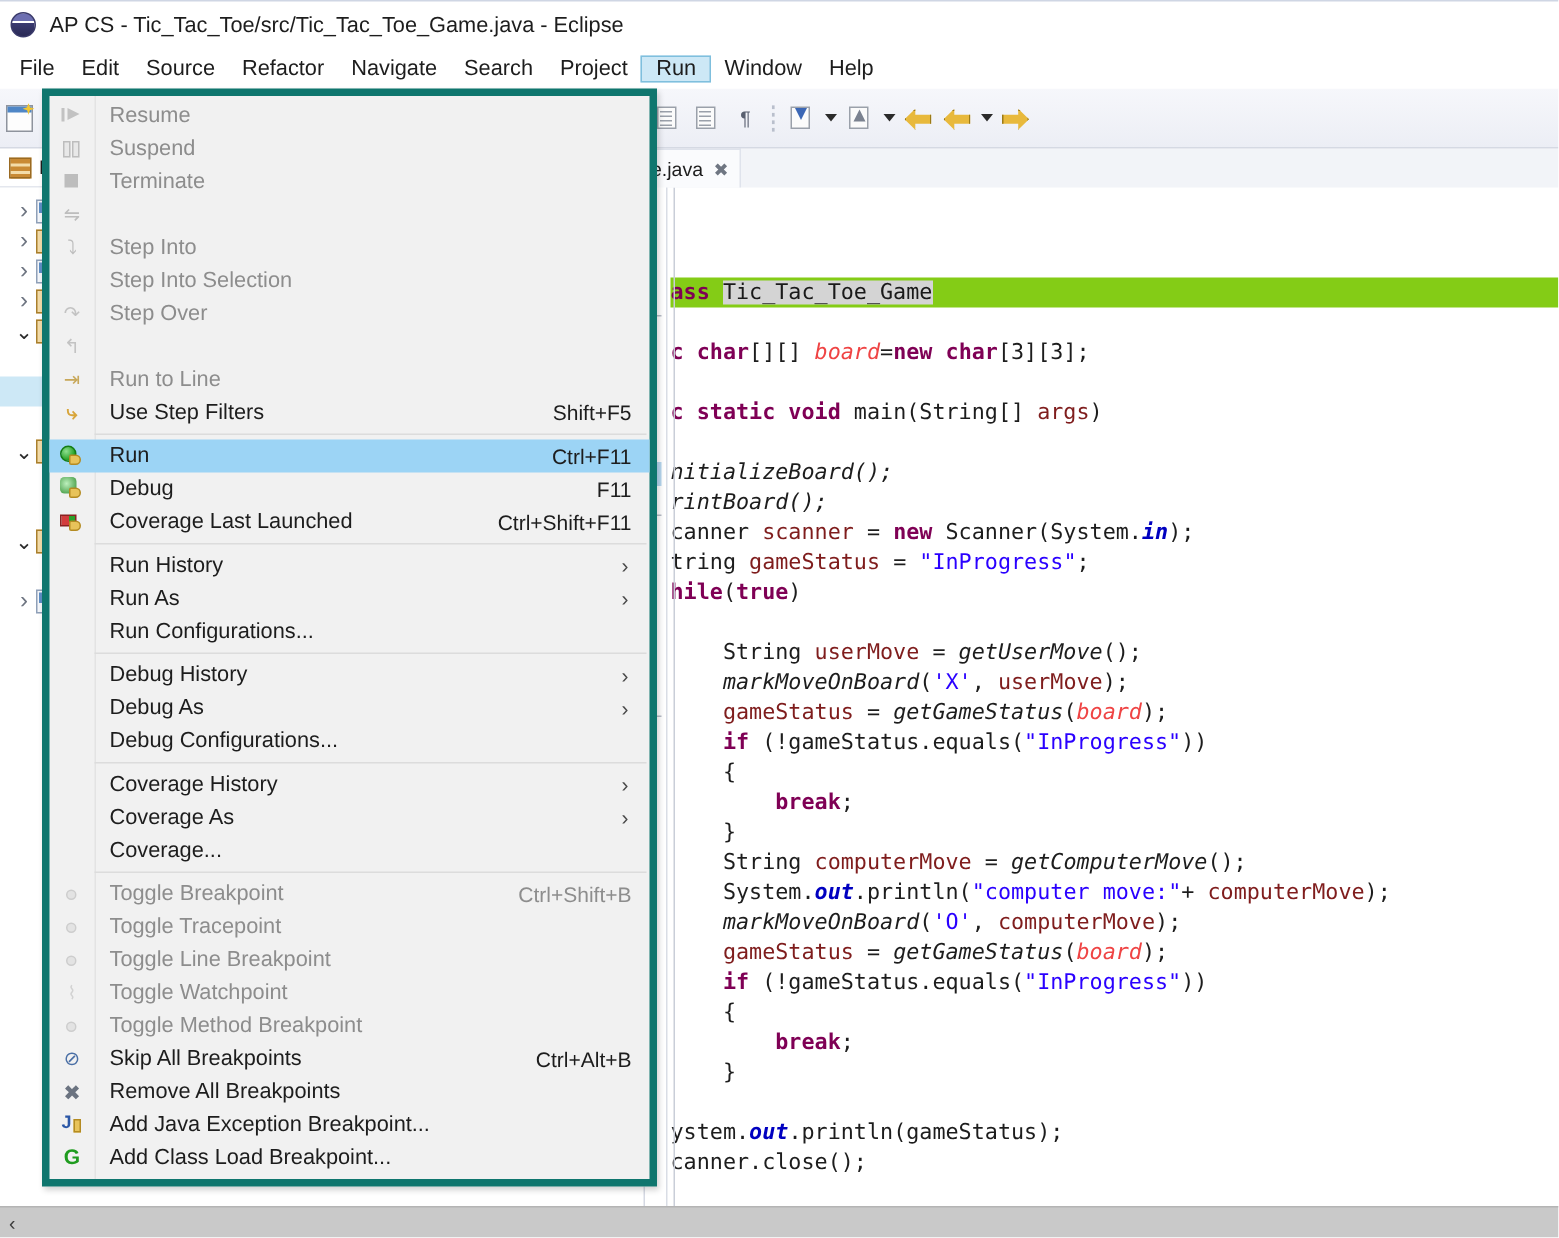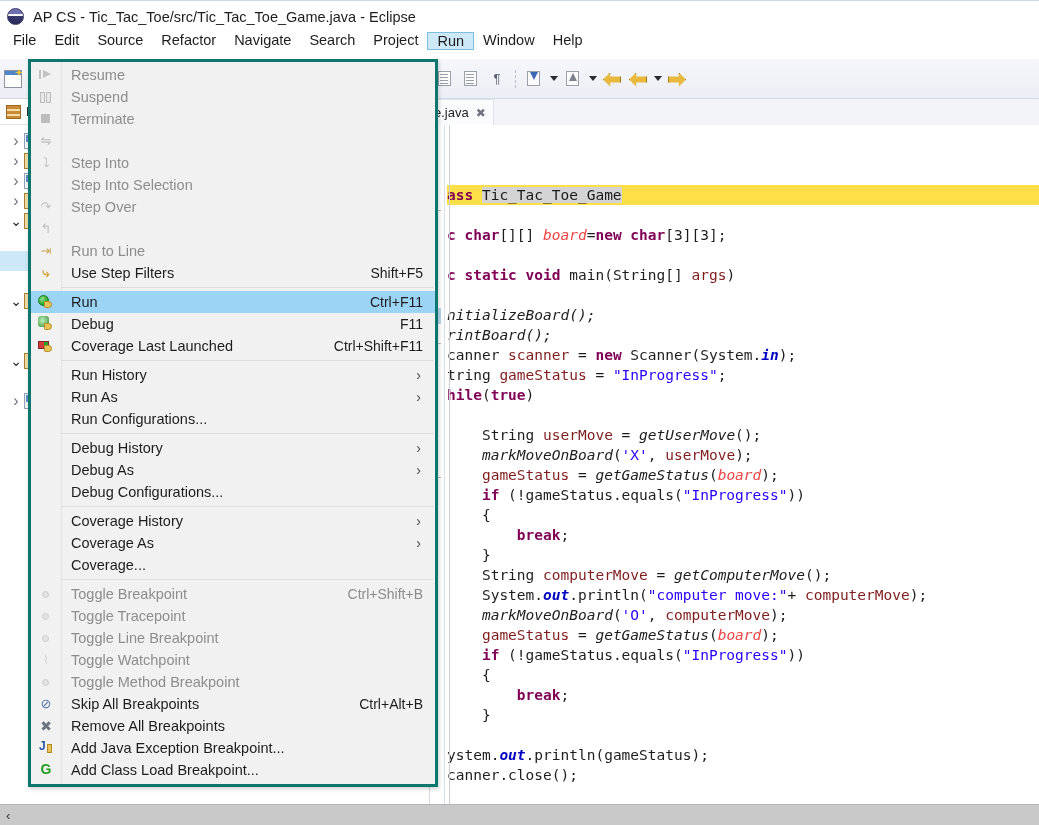--- a/index.html
+++ b/index.html
@@ -41,21 +41,21 @@
     font-size: 14.5px;
     color: #1d1d1d;
     white-space: nowrap;
   }
 
   
   #menubar {
     height: 27px;
     background: #ffffff;
     display: flex;
-    align-items: flex-start;
+    align-items: center;
     padding-left: 4px;
     box-sizing: border-box;
     position: relative;
     z-index: 40;
   }
   .menubar-item {
     display: flex;
     align-items: center;
     padding: 0 9px;
     font-size: 14.5px;
@@ -263,21 +263,21 @@
     white-space: pre;
     padding-left: 2px;
   }
   #code .vline {
     position: absolute;
     left: 4px; top: 0; bottom: 0;
     width: 1px;
     background: #c9ced8;
   }
   .code-line { height: 20px; }
-  .hl-line { background: #fde047; }
+  .hl-line { background: #84cc16; }
   .kw  { color: #7f0055; font-weight: bold; }
   .str { color: #2a00ff; }
   .fld { color: #ef4444; font-style: italic; }
   .mth { color: #1d1d1d; font-style: italic; }
   .stf { color: #0000c0; font-style: italic; font-weight: bold; }
   .plain { color: #1d1d1d; }
   .occ { background: #d4d4d4; }
   .lvar { color: #7f1d1d; }
 
   
@@ -297,21 +297,21 @@
     padding: 0 6px;
   }
 
   
   #runmenu {
     position: absolute;
     left: 28px;
     top: 59px;
     width: 410px;
     background: #f1f1f1;
-    border: 3px solid #0f766e;
+    border: 5px solid #0f766e;
     box-shadow: 1px 2px 4px rgba(0,0,0,0.18);
     z-index: 100;
     padding: 2px 0 3px 0;
     box-sizing: border-box;
   }
   .mi {
     height: 22px;
     display: flex;
     align-items: center;
     position: relative;

